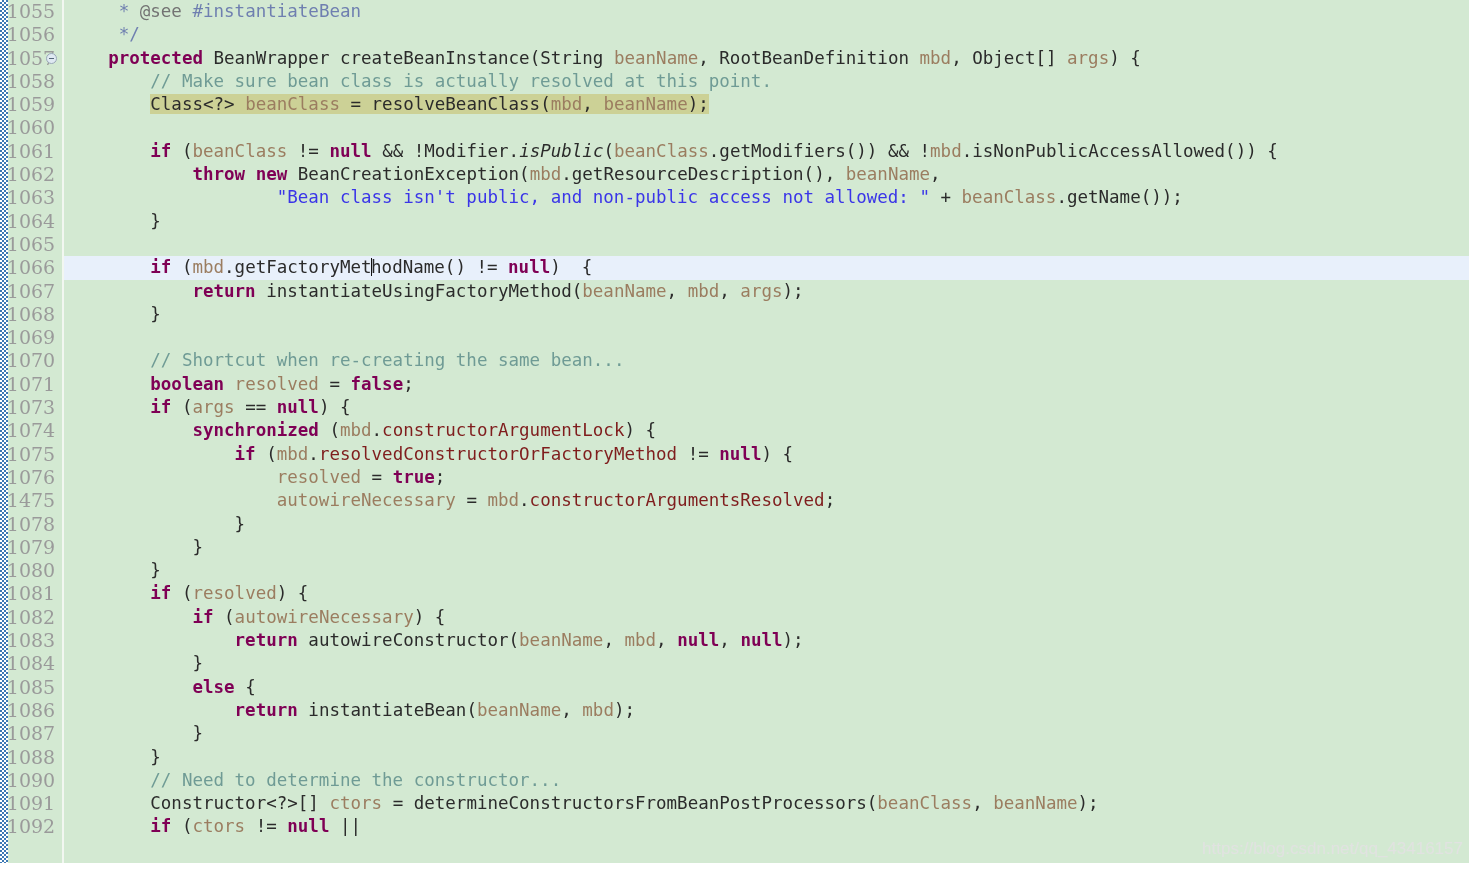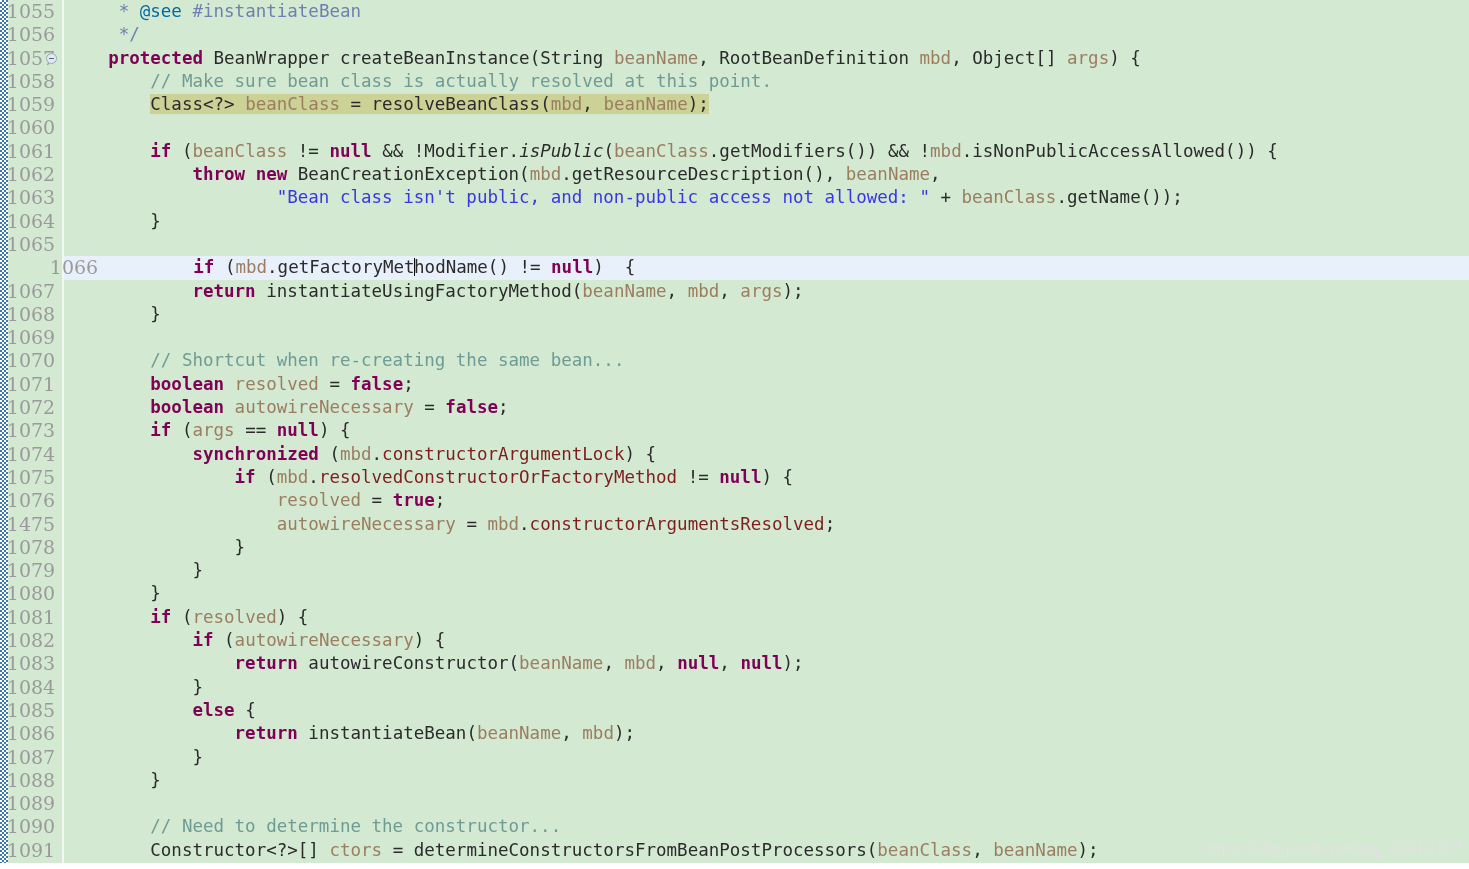--- a/index.html
+++ b/index.html
@@ -108,39 +108,38 @@
     font-size: 17.5px;
     line-height: 23.3px;
     color: #2b2b2b;
     white-space: pre;
     z-index: 3;
   }
 
   
   .row.cur-line {
     background: #e8f0fb;
-    margin-left: 43px;
   }
 
   
   .hl {
     background: #ccd196;
   }
 
   
   .kw   { color: #7f0055; font-weight: bold; }          
   .type { color: #2b2b2b; }                              
   .meth { color: #2b2b2b; }                              
   .smeth{ color: #2b2b2b; font-style: italic; margin-top: 24px; }          
   .param{ color: #9b7d60; }                              
   .fld  { color: #7f1d1d; }                              
   .str  { color: #3a35e8; }                              
   .cmt  { color: #6f9b95; }                              
   .jdoc { color: #6f7fb0; }                              
-  .jtag { color: #0369a1; font-weight: normal; }         
+  .jtag { color: #737373; font-weight: normal; }         
   .pl   { color: #2b2b2b; }                              
 
   
   .caret {
     display: inline-block;
     width: 0;
     border-left: 1.5px solid #111111;
     height: 18px;
     margin: 0 -0.75px;
     vertical-align: -3px;
@@ -189,38 +188,36 @@
       <div class="row"><span class="lineno">1062</span><span class="code"><span class="pl">            </span><span class="kw">throw</span><span class="pl"> </span><span class="kw">new</span><span class="pl"> </span><span class="type">BeanCreationException</span><span class="pl">(</span><span class="param">mbd</span><span class="pl">.</span><span class="meth">getResourceDescription</span><span class="pl">(), </span><span class="param">beanName</span><span class="pl">,</span></span></div>
       <div class="row"><span class="lineno">1063</span><span class="code"><span class="pl">                    </span><span class="str">"Bean class isn't public, and non-public access not allowed: "</span><span class="pl"> + </span><span class="param">beanClass</span><span class="pl">.</span><span class="meth">getName</span><span class="pl">());</span></span></div>
       <div class="row"><span class="lineno">1064</span><span class="code"><span class="pl">        }</span></span></div>
       <div class="row"><span class="lineno">1065</span><span class="code"></span></div>
       <div class="row cur-line"><span class="lineno">1066</span><span class="code"><span class="pl">        </span><span class="kw">if</span><span class="pl"> (</span><span class="param">mbd</span><span class="pl">.</span><span class="meth">getFactoryMet</span><span class="caret"></span><span class="meth">hodName</span><span class="pl">() != </span><span class="kw">null</span><span class="pl">)  {</span></span></div>
       <div class="row"><span class="lineno">1067</span><span class="code"><span class="pl">            </span><span class="kw">return</span><span class="pl"> </span><span class="meth">instantiateUsingFactoryMethod</span><span class="pl">(</span><span class="param">beanName</span><span class="pl">, </span><span class="param">mbd</span><span class="pl">, </span><span class="param">args</span><span class="pl">);</span></span></div>
       <div class="row"><span class="lineno">1068</span><span class="code"><span class="pl">        }</span></span></div>
       <div class="row"><span class="lineno">1069</span><span class="code"></span></div>
       <div class="row"><span class="lineno">1070</span><span class="code"><span class="pl">        </span><span class="cmt">// Shortcut when re-creating the same bean...</span></span></div>
       <div class="row"><span class="lineno">1071</span><span class="code"><span class="pl">        </span><span class="kw">boolean</span><span class="pl"> </span><span class="param">resolved</span><span class="pl"> = </span><span class="kw">false</span><span class="pl">;</span></span></div>
-      <div class="row"><span class="lineno">1072</span><span class="code"><span class="pl">        </span><span class="kw">boolean</span><span class="pl"> </span><span class="param">autowireNecessary</span><span class="pl"> = </span><span class="kw">false</span><span class="pl">;</span></span></div>
       <div class="row"><span class="lineno">1073</span><span class="code"><span class="pl">        </span><span class="kw">if</span><span class="pl"> (</span><span class="param">args</span><span class="pl"> == </span><span class="kw">null</span><span class="pl">) {</span></span></div>
       <div class="row"><span class="lineno">1074</span><span class="code"><span class="pl">            </span><span class="kw">synchronized</span><span class="pl"> (</span><span class="param">mbd</span><span class="pl">.</span><span class="fld">constructorArgumentLock</span><span class="pl">) {</span></span></div>
       <div class="row"><span class="lineno">1075</span><span class="code"><span class="pl">                </span><span class="kw">if</span><span class="pl"> (</span><span class="param">mbd</span><span class="pl">.</span><span class="fld">resolvedConstructorOrFactoryMethod</span><span class="pl"> != </span><span class="kw">null</span><span class="pl">) {</span></span></div>
       <div class="row"><span class="lineno">1076</span><span class="code"><span class="pl">                    </span><span class="param">resolved</span><span class="pl"> = </span><span class="kw">true</span><span class="pl">;</span></span></div>
       <div class="row"><span class="lineno">1475</span><span class="code"><span class="pl">                    </span><span class="param">autowireNecessary</span><span class="pl"> = </span><span class="param">mbd</span><span class="pl">.</span><span class="fld">constructorArgumentsResolved</span><span class="pl">;</span></span></div>
       <div class="row"><span class="lineno">1078</span><span class="code"><span class="pl">                }</span></span></div>
       <div class="row"><span class="lineno">1079</span><span class="code"><span class="pl">            }</span></span></div>
       <div class="row"><span class="lineno">1080</span><span class="code"><span class="pl">        }</span></span></div>
       <div class="row"><span class="lineno">1081</span><span class="code"><span class="pl">        </span><span class="kw">if</span><span class="pl"> (</span><span class="param">resolved</span><span class="pl">) {</span></span></div>
       <div class="row"><span class="lineno">1082</span><span class="code"><span class="pl">            </span><span class="kw">if</span><span class="pl"> (</span><span class="param">autowireNecessary</span><span class="pl">) {</span></span></div>
       <div class="row"><span class="lineno">1083</span><span class="code"><span class="pl">                </span><span class="kw">return</span><span class="pl"> </span><span class="meth">autowireConstructor</span><span class="pl">(</span><span class="param">beanName</span><span class="pl">, </span><span class="param">mbd</span><span class="pl">, </span><span class="kw">null</span><span class="pl">, </span><span class="kw">null</span><span class="pl">);</span></span></div>
       <div class="row"><span class="lineno">1084</span><span class="code"><span class="pl">            }</span></span></div>
       <div class="row"><span class="lineno">1085</span><span class="code"><span class="pl">            </span><span class="kw">else</span><span class="pl"> {</span></span></div>
       <div class="row"><span class="lineno">1086</span><span class="code"><span class="pl">                </span><span class="kw">return</span><span class="pl"> </span><span class="meth">instantiateBean</span><span class="pl">(</span><span class="param">beanName</span><span class="pl">, </span><span class="param">mbd</span><span class="pl">);</span></span></div>
       <div class="row"><span class="lineno">1087</span><span class="code"><span class="pl">            }</span></span></div>
       <div class="row"><span class="lineno">1088</span><span class="code"><span class="pl">        }</span></span></div>
-      <div class="row"><span class="lineno">1089</span><span class="code"></span></div>
       <div class="row"><span class="lineno">1090</span><span class="code"><span class="pl">        </span><span class="cmt">// Need to determine the constructor...</span></span></div>
       <div class="row"><span class="lineno">1091</span><span class="code"><span class="pl">        </span><span class="type">Constructor</span><span class="pl">&lt;?&gt;[] </span><span class="param">ctors</span><span class="pl"> = </span><span class="meth">determineConstructorsFromBeanPostProcessors</span><span class="pl">(</span><span class="param">beanClass</span><span class="pl">, </span><span class="param">beanName</span><span class="pl">);</span></span></div>
       <div class="row"><span class="lineno">1092</span><span class="code"><span class="pl">        </span><span class="kw">if</span><span class="pl"> (</span><span class="param">ctors</span><span class="pl"> != </span><span class="kw">null</span><span class="pl"> ||</span></span></div>
     </div>
 
   <div class="bottom-edge"></div>
 
   <div class="watermark">https://blog.csdn.net/qq_43416157</div>
 </div>
 

